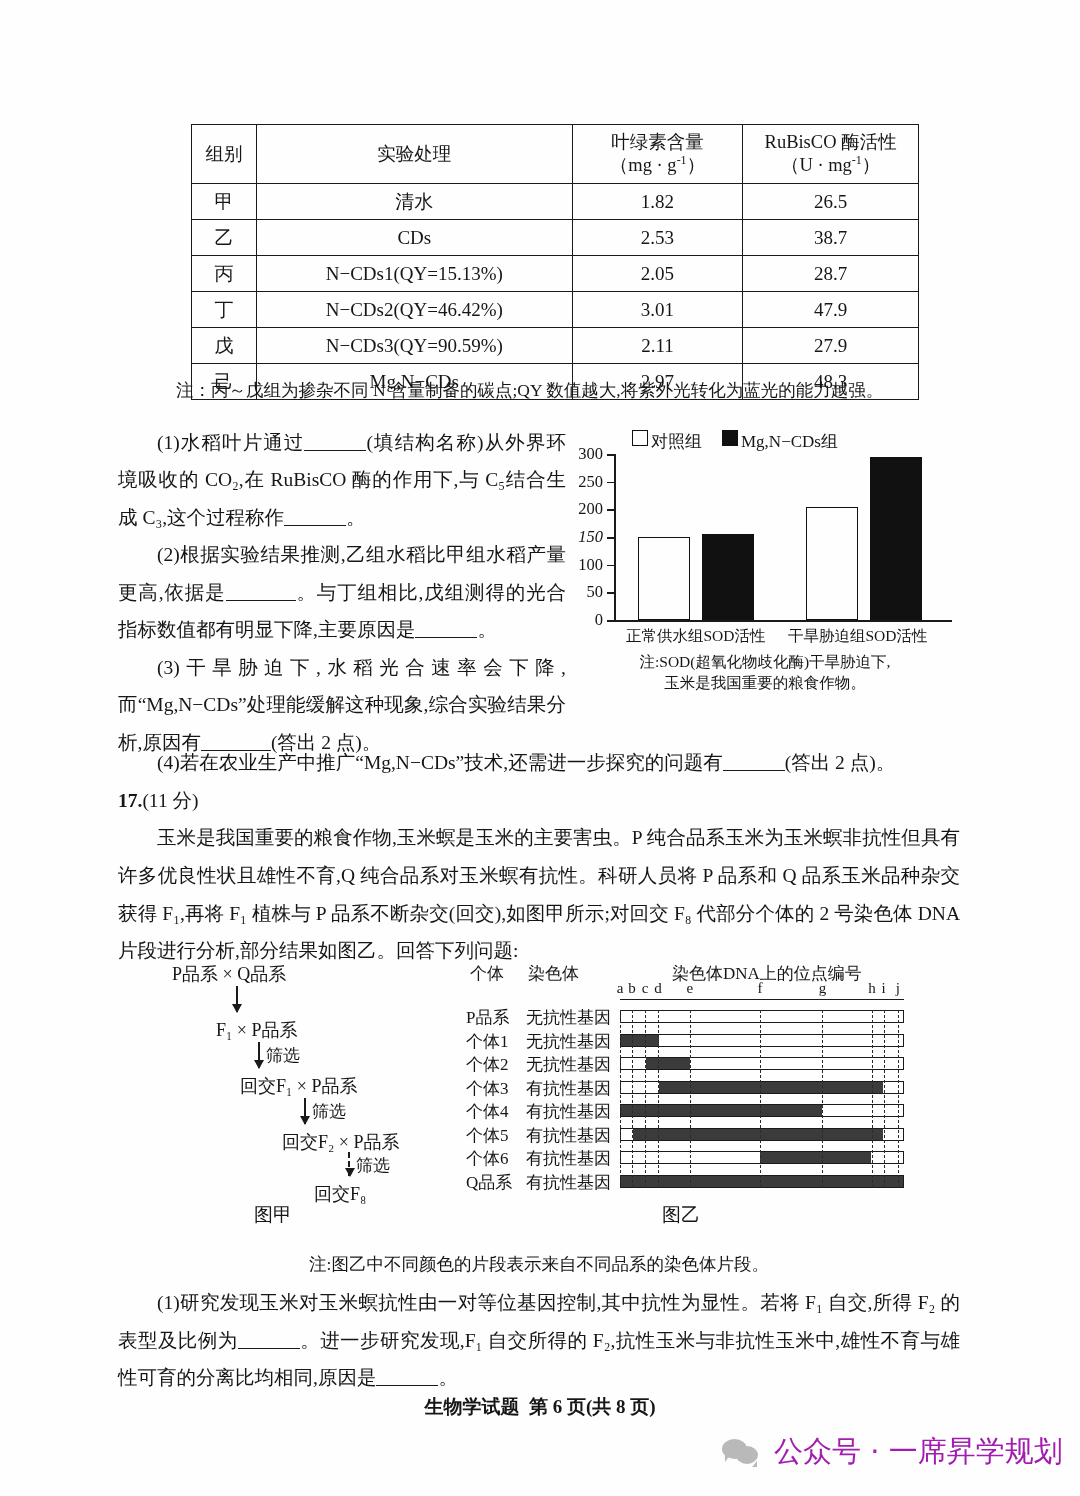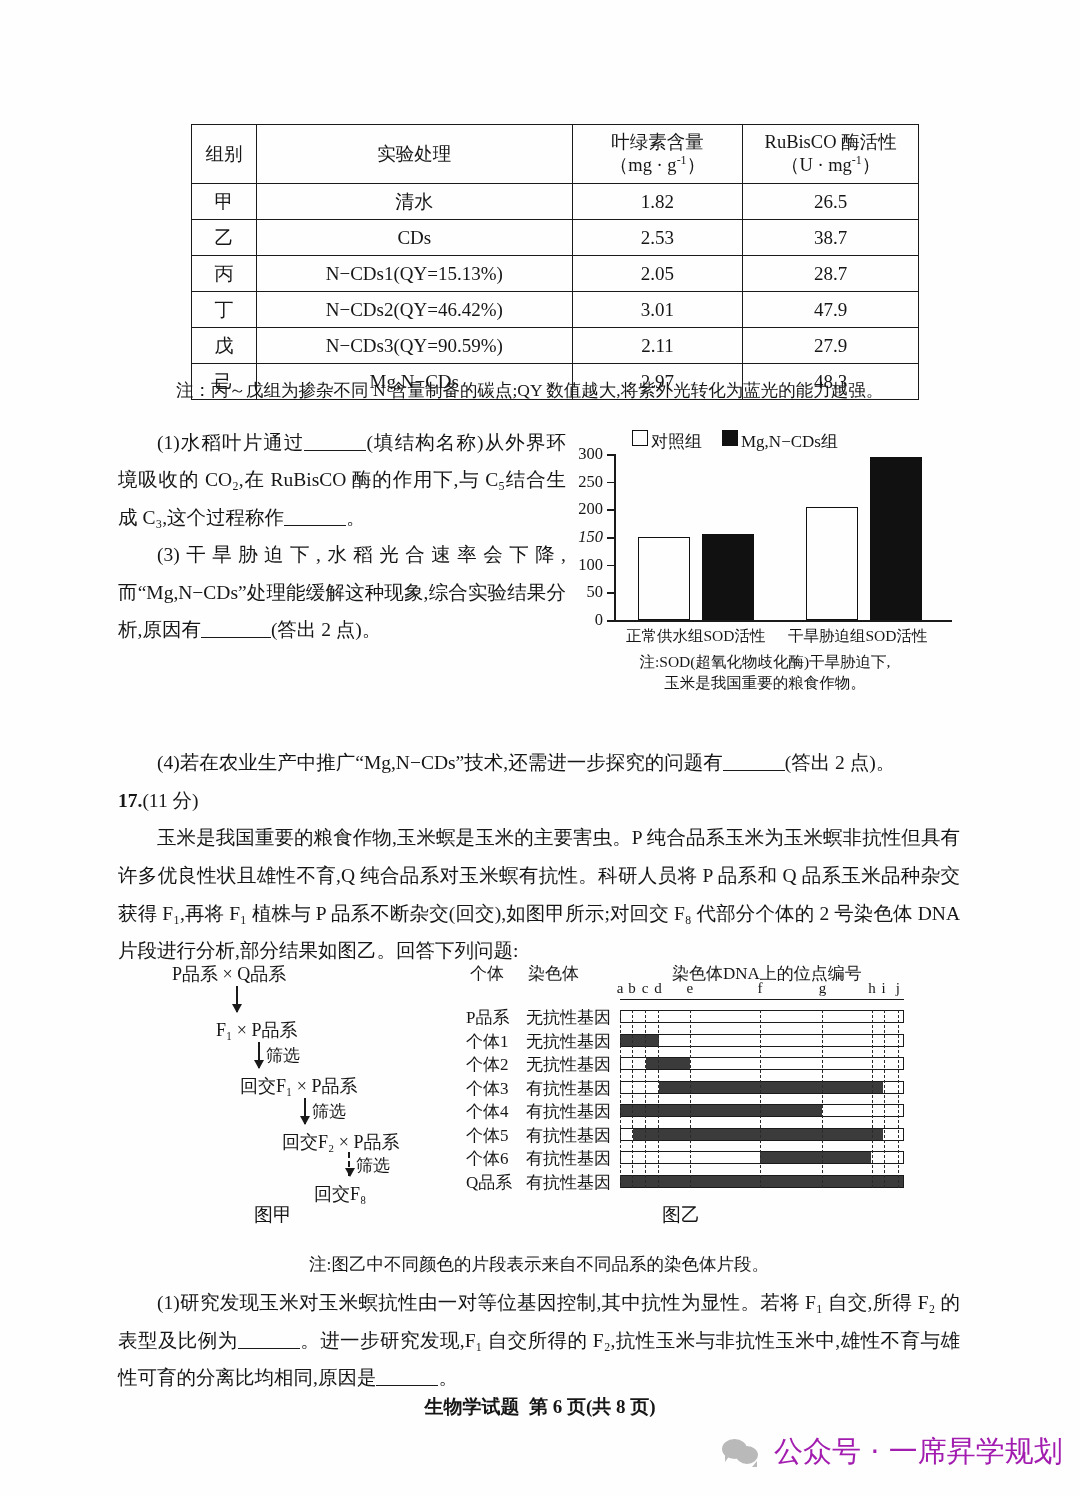--- a/index.html
+++ b/index.html
@@ -156,20 +156,21 @@
             <td>2.97</td>
             <td>48.3</td>
           </tr>
         </tbody>
     </table>
   </div>
   <div class="tbl-note">注：丙～戊组为掺杂不同 N 含量制备的碳点;QY 数值越大,将紫外光转化为蓝光的能力越强。</div>
 
   <div class="qcol">
     <p class="indent"><span>(1)水稻叶片通过</span><span class="blank b5"></span><span>(填结构名称)从外界环境吸收的 CO₂,在 RuBisCO 酶的作用下,与 C₅结合生成 C₃,这个过程称作</span><span class="blank b5"></span><span>。</span></p>
+    <p class="indent"><span>(2)根据实验结果推测,乙组水稻比甲组水稻产量更高,依据是</span><span class="blank b6"></span><span>。与丁组相比,戊组测得的光合指标数值都有明显下降,主要原因是</span><span class="blank b5"></span><span>。</span></p>
     <p class="indent"><span>(3)干旱胁迫下,水稻光合速率会下降,而“Mg,N−CDs”处理能缓解这种现象,综合实验结果分析,原因有</span><span class="blank b6"></span><span>(答出 2 点)。</span></p>
   </div>
 
   <div class="chart-box">
     <div class="legend">
       <span class="item">
           <span class="swatch"></span>
           <span>对照组</span>
         </span>
       <span class="item">

